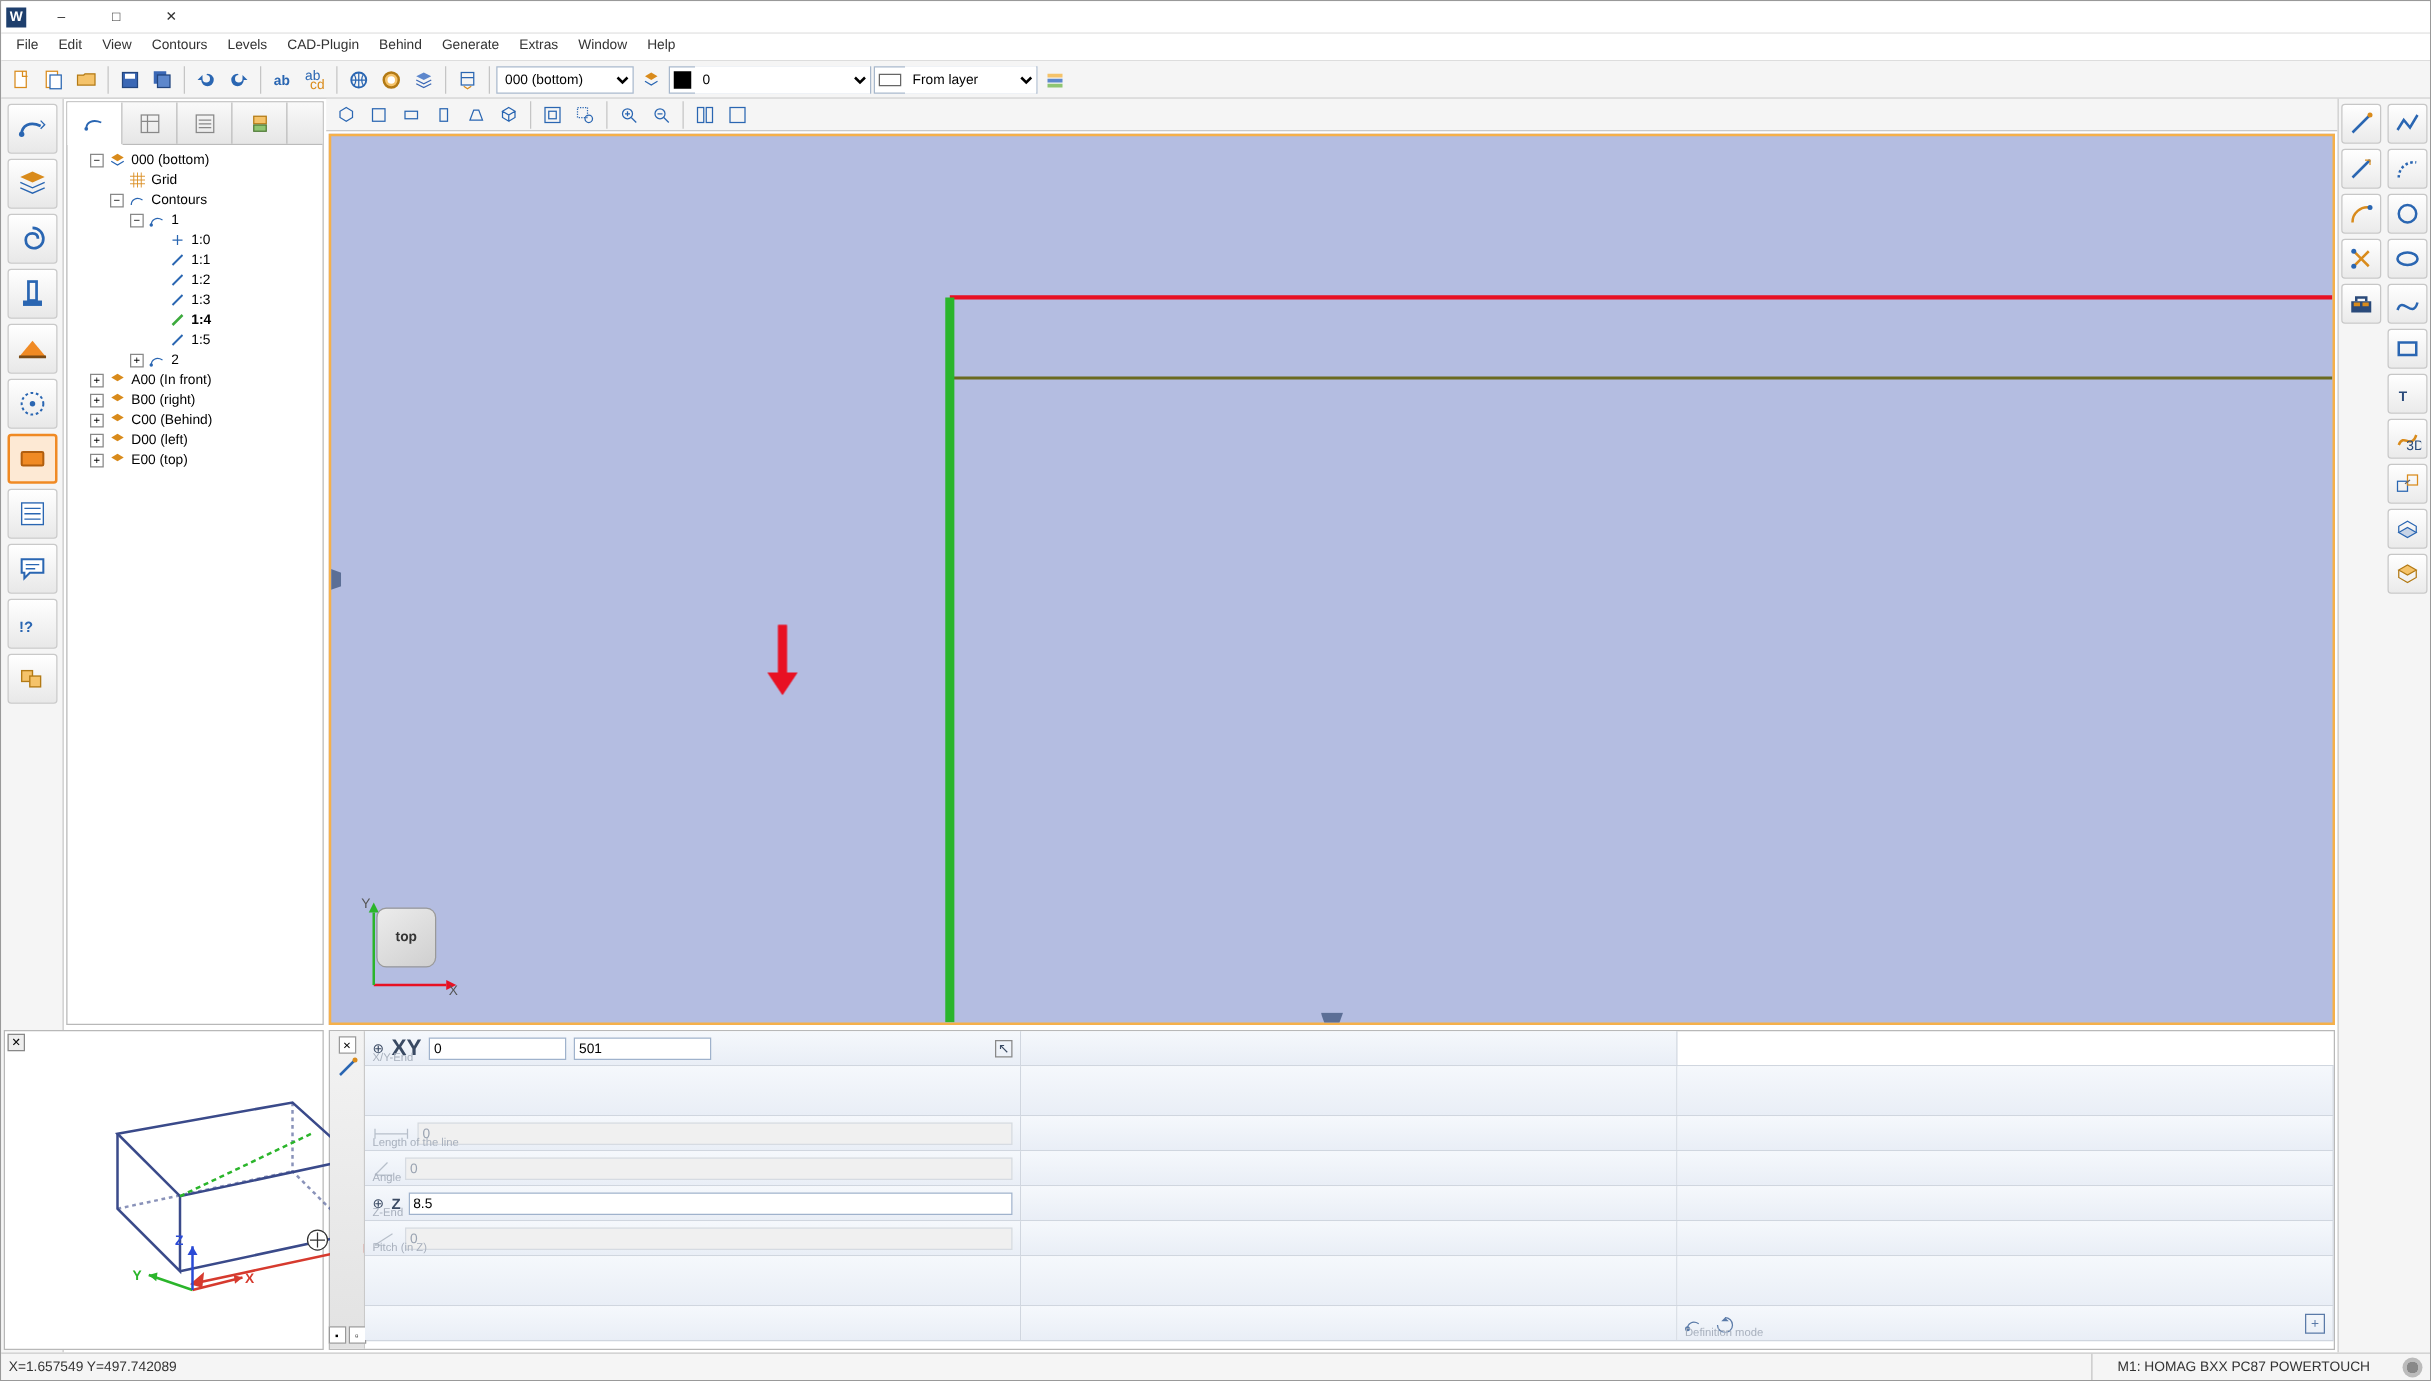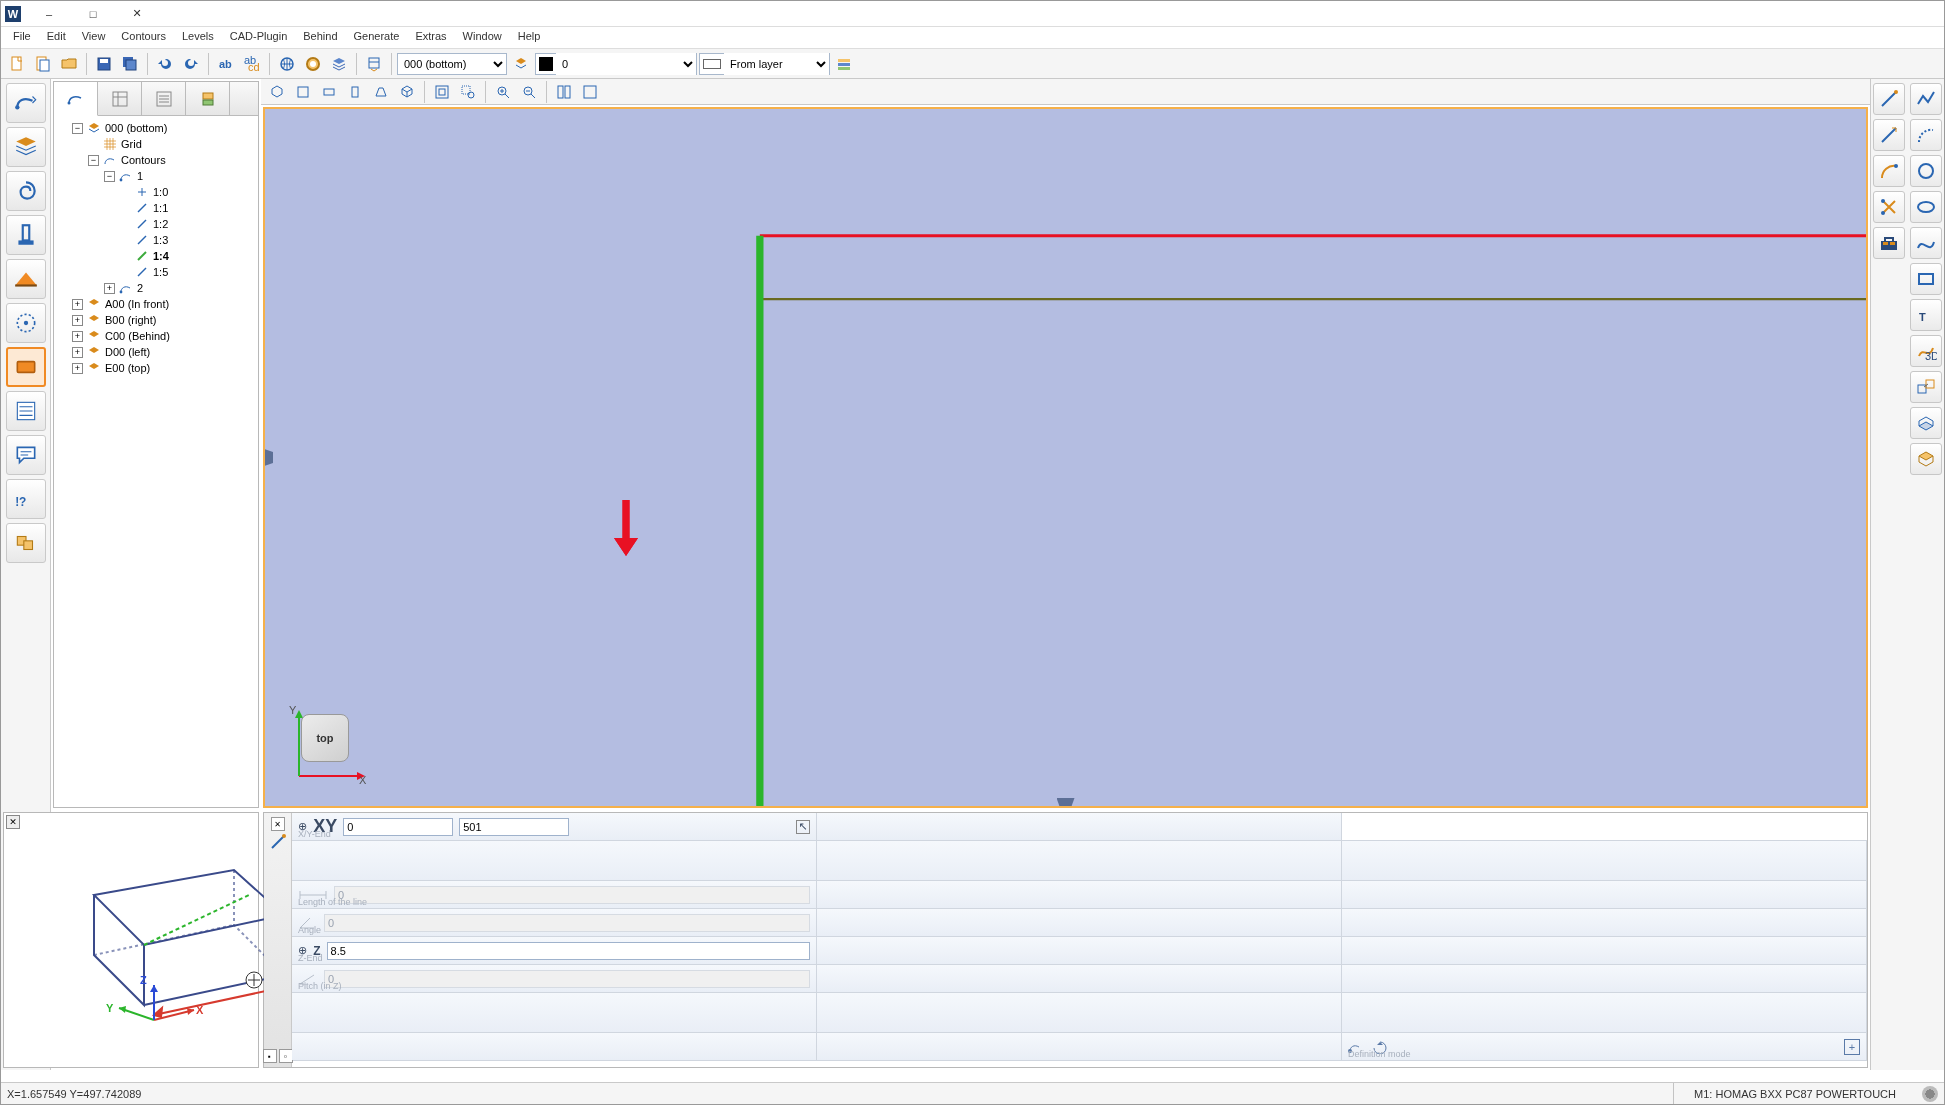--- a/index.html
+++ b/index.html
@@ -76,21 +76,21 @@
 .propgrid .cell input { flex:1; border:1px solid #9fb2cc; height:18px; background:#fff; padding:0 3px; font-size:11px; }
 .propgrid .cell input.ro { background:#f0f0f0; color:#9aa3b1; border-color:#d6dbe2;}
 .propgrid .cell .lbl2 { position:absolute; left:6px; bottom:1px; font-size:9px; color:#a8b0bd; }
 
 
 .vtbR { grid-row:1 / span 2; grid-column:4; background:#f5f5f5; border-left:1px solid #c9c9c9; display:grid; grid-template-columns:1fr 1fr; align-content:start; padding:4px 2px; gap:4px; }
 .vtbR .rb { width:32px; height:32px; border:1px solid #c7c7c7; background:linear-gradient(#fff,#eaeaea); border-radius:3px; display:flex; align-items:center; justify-content:center;}
 .vtbR .rb svg{width:22px;height:22px;}
 
 
-.status { height:22px; border-top:1px solid #c9c9c9; background:#f5f5f5; display:flex; align-items:center; padding:0 6px; color:#333;margin-top:12px; }
+.status { height:22px; border-top:1px solid #c9c9c9; background:#f5f5f5; display:flex; align-items:center; padding:0 6px; color:#333; }
 .status .spacer { flex:1; }
 .status .mach { border-left:1px solid #c3c3c3; padding:0 20px; height:100%; display:flex; align-items:center;}
 .status .gear { width:16px;height:16px;border-radius:50%;background:radial-gradient(circle,#888 40%,#bbb 42%); margin-left:6px; }
 
 
 .arrow { position:absolute; }
 .arrow svg { filter:drop-shadow(0 0 0 #e81123); }
 
 </style>
 </head>

